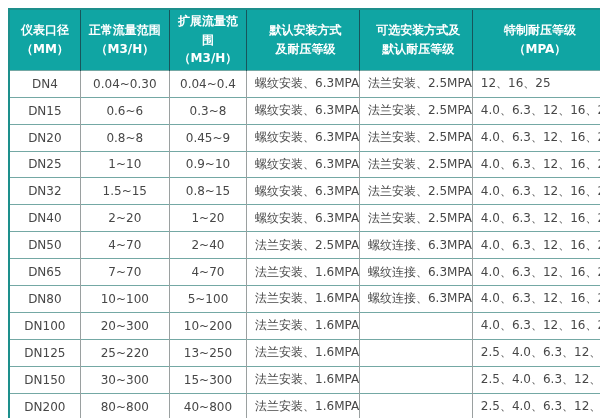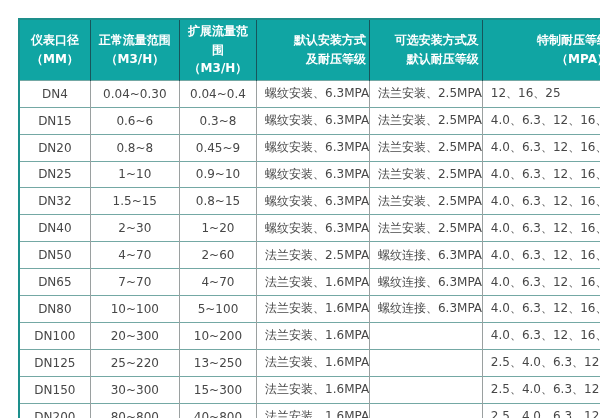--- a/index.html
+++ b/index.html
@@ -7,41 +7,41 @@
     --header-text:#FFFFFF;
     --header-divider:#17555B;
     --outer-border:#1D8F8C;
     --row-divider:#74A8A4;
     --col-divider:#9AA0A0;
     --body-text:#474747;
     --page-bg:#FFFFFF;
   }
   html,body{margin:0;padding:0;background:var(--page-bg);}
   .page{
-    width:600px;height:418px;box-sizing:border-box;padding:18px;
+    width:600px;height:418px;box-sizing:border-box;padding:8px;
     background:var(--page-bg);
     font-family:"DejaVu Sans","Liberation Sans",sans-serif;
   }
   table.spec-table{
     width:596px;height:414px;
     border-collapse:collapse;table-layout:fixed;
     border:2px solid var(--outer-border);
   }
   col.c1{width:12%;} col.c2{width:15%;} col.c3{width:13%;}
   col.c4{width:19%;} col.c5{width:19%;} col.c6{width:22%;}
   thead tr{height:48px;}
   th{
     background:var(--header-bg);
     color:var(--header-text);
     font-size:12px;font-weight:bold;
     white-space:pre-line;line-height:1.55;
     text-align:center;vertical-align:middle;
     padding:2px 3px;
   }
-  th.col-4,th.col-5,th.col-6{text-align:right;padding-left:8px;}
+  th.col-4,th.col-5,th.col-6{text-align:center;padding-left:8px;}
   th + th{border-left:1px solid var(--header-divider);}
   thead{border-bottom:1px solid var(--outer-border);}
   td{
     font-size:12px;color:var(--body-text);
     text-align:center;vertical-align:middle;
     padding:0 3px;
     border-top:1px solid var(--row-divider);
     white-space:nowrap;overflow:hidden;
   }
   td + td{border-left:1px solid var(--col-divider);}
@@ -112,30 +112,30 @@
         <tr>
           <td class="col-1">DN32</td>
           <td class="col-2">1.5~15</td>
           <td class="col-3">0.8~15</td>
           <td class="col-4">螺纹安装、6.3MPA</td>
           <td class="col-5">法兰安装、2.5MPA</td>
           <td class="col-6">4.0、6.3、12、16、25</td>
         </tr>
         <tr>
           <td class="col-1">DN40</td>
-          <td class="col-2">2~30</td>
+          <td class="col-2">2~20</td>
           <td class="col-3">1~20</td>
           <td class="col-4">螺纹安装、6.3MPA</td>
           <td class="col-5">法兰安装、2.5MPA</td>
           <td class="col-6">4.0、6.3、12、16、25</td>
         </tr>
         <tr>
           <td class="col-1">DN50</td>
           <td class="col-2">4~70</td>
-          <td class="col-3">2~60</td>
+          <td class="col-3">2~40</td>
           <td class="col-4">法兰安装、2.5MPA</td>
           <td class="col-5">螺纹连接、6.3MPA</td>
           <td class="col-6">4.0、6.3、12、16、25</td>
         </tr>
         <tr>
           <td class="col-1">DN65</td>
           <td class="col-2">7~70</td>
           <td class="col-3">4~70</td>
           <td class="col-4">法兰安装、1.6MPA</td>
           <td class="col-5">螺纹连接、6.3MPA</td>

